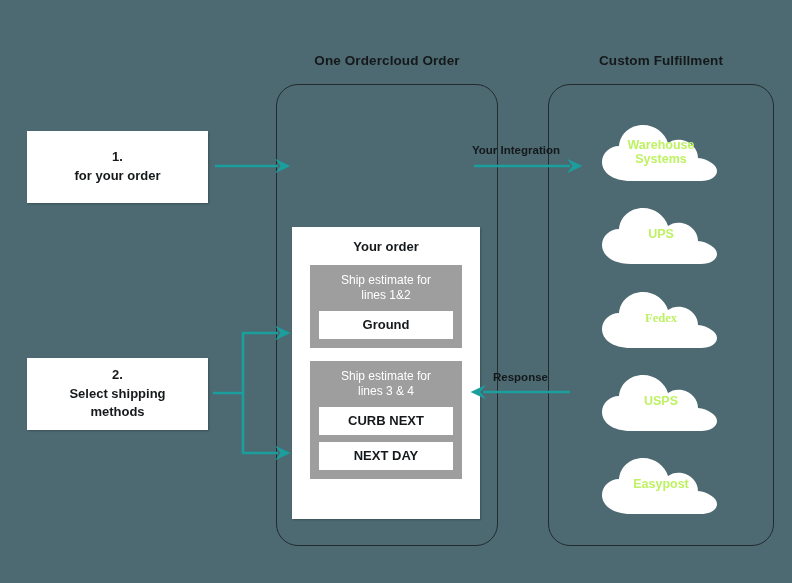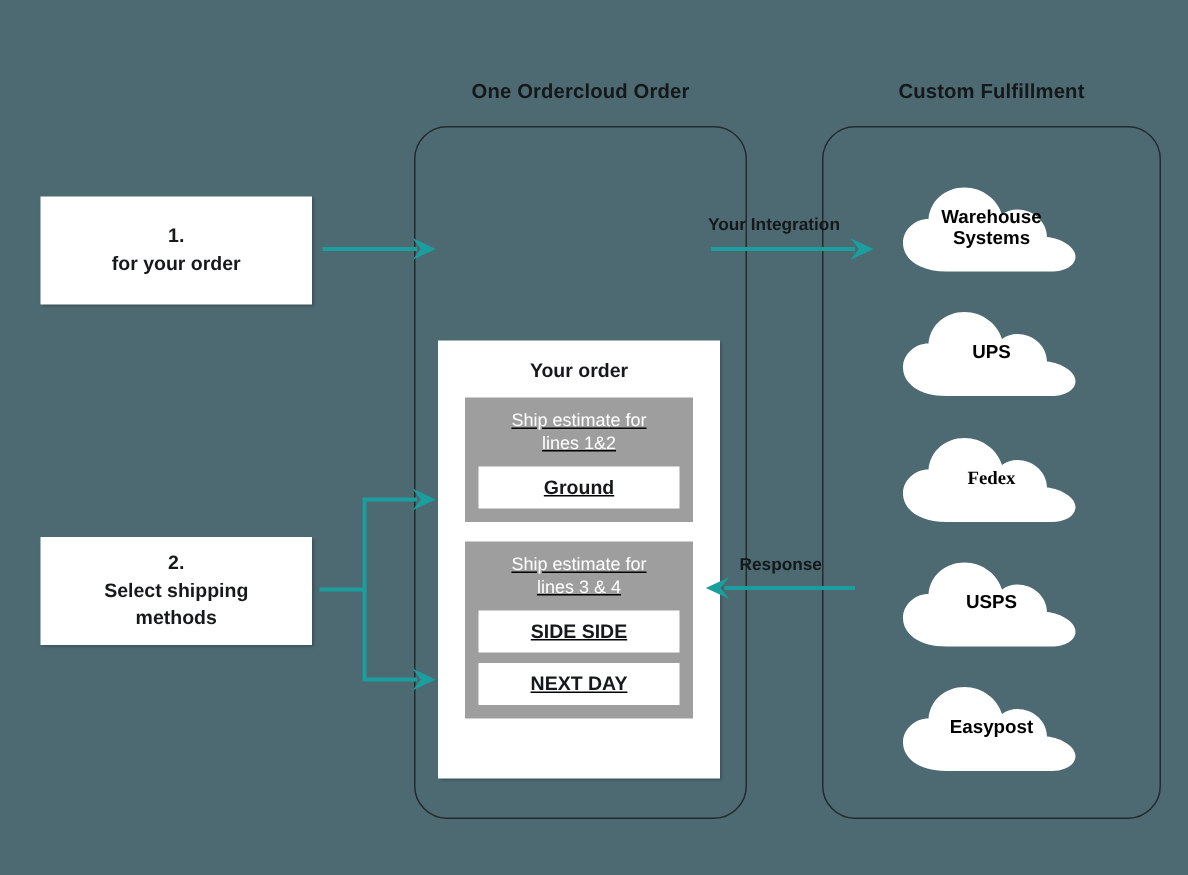--- a/index.html
+++ b/index.html
@@ -77,21 +77,20 @@
     font-size: 13px;
     font-weight: bold;
     color: #16191b;
     margin-bottom: 11px;
   }
   .est-group {
     background: #9e9e9e;
     box-sizing: border-box;
     padding: 8px 9px 9px 9px;
     margin-bottom: 13px;
-    text-decoration: underline;
   }
   .est-group .est-title {
     color: #ffffff;
     font-size: 12px;
     font-weight: normal;
     text-align: center;
     line-height: 1.25;
     margin-bottom: 8px;
   }
   .method {
@@ -114,21 +113,21 @@
   }
   .cloud svg { display: block; }
   .cloud .cloud-label {
     position: absolute;
     left: 0; right: 0;
     top: 50%;
     transform: translateY(-46%);
     text-align: center;
     font-size: 12.5px;
     font-weight: bold;
-    color: #000000;
+    color: #bef264;
     line-height: 1.15;
     pointer-events: none;
   }
   #cloud0 { top: 120px; }
   #cloud1 { top: 203px; text-decoration: underline; }
   #cloud2 { top: 287px; font-family: Liberation Serif, serif; }
   #cloud3 { top: 370px; }
   #cloud4 { top: 453px; }
 
   
@@ -180,21 +179,21 @@
         <div>lines 1&amp;2</div>
       </div>
       <div class="method">Ground</div>
     </div>
 
     <div class="est-group">
       <div class="est-title">
         <div>Ship estimate for</div>
         <div>lines 3 &amp; 4</div>
       </div>
-      <div class="method">SIDE SIDE</div>
+      <div class="method">CURB NEXT</div>
       <div class="method">NEXT DAY</div>
     </div>
   </div>
 
   <div class="cloud" id="cloud0">
     <svg width="126" height="62" viewBox="0 0 126 62">
       <path fill="#ffffff" d="M33 61 C14 61 4 52 4 42 C4 33 12 26 21 26 C22 14 32 5 45 5 C57 5 67 13 70 23 C74 20 79 19 84 20 C94 22 100 30 100 38 C110 39 119 45 119 51 C119 57 112 61 103 61 Z"></path>
     </svg>
     <div class="cloud-label">
       <div>Warehouse</div>

